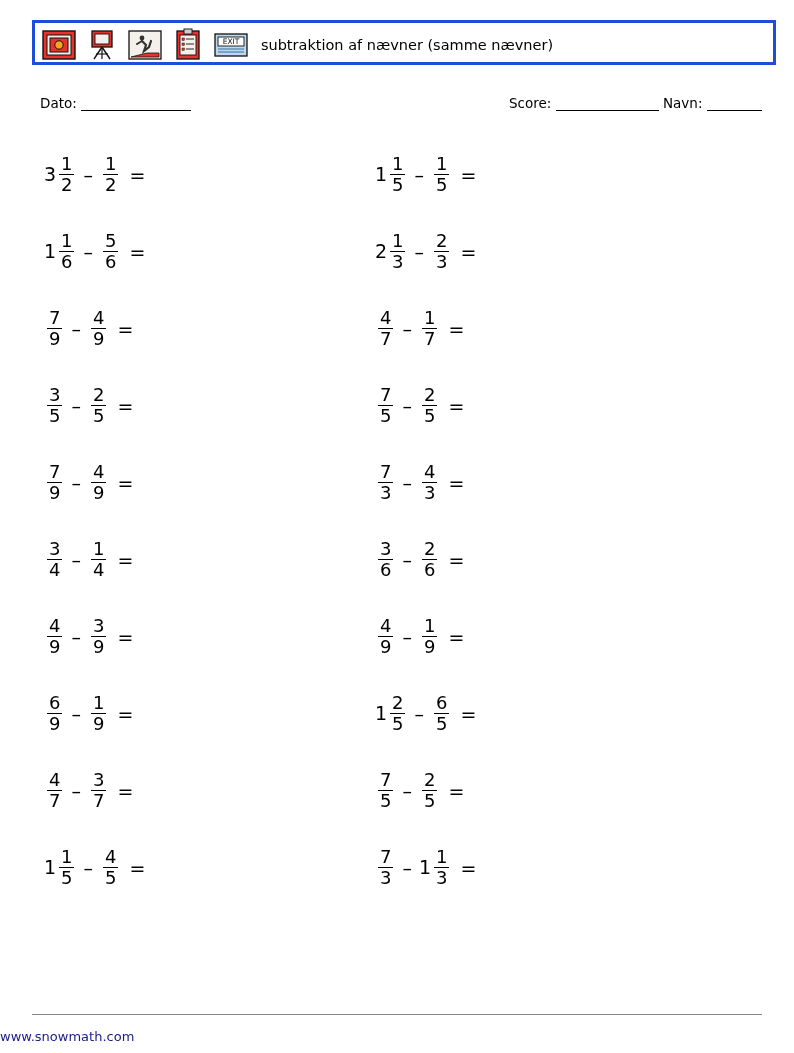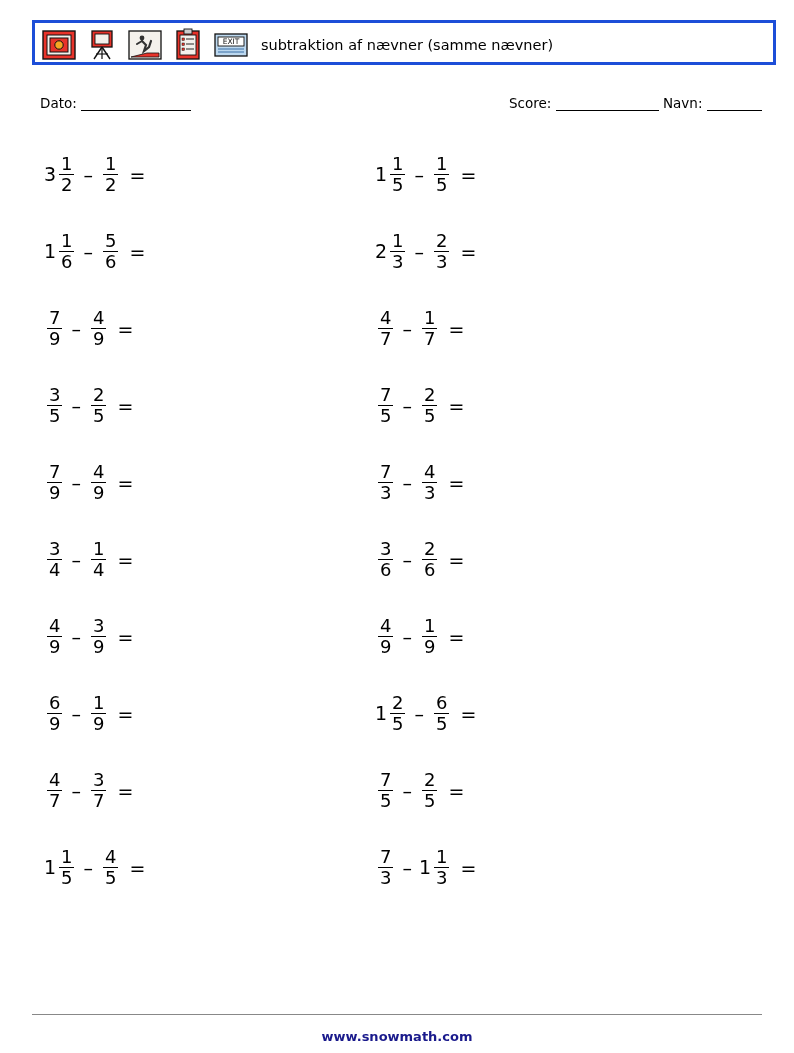--- a/index.html
+++ b/index.html
@@ -153,23 +153,22 @@
     left: 32px;
     top: 1014px;
     width: 730px;
     border-top: 1px solid #888888;
   }
   .footer-text {
     position: absolute;
     left: 0;
     top: 1029px;
     width: 794px;
-    text-align: center;
     font-size: 13px;
-    font-weight: bold;
+    font-weight: normal;
     color: #1a1a8c;
   }
 </style>
 </head>
 <body>
 
 <div class="header-bar">
   <div class="icon-strip">
 
     <div class="icon-box">

